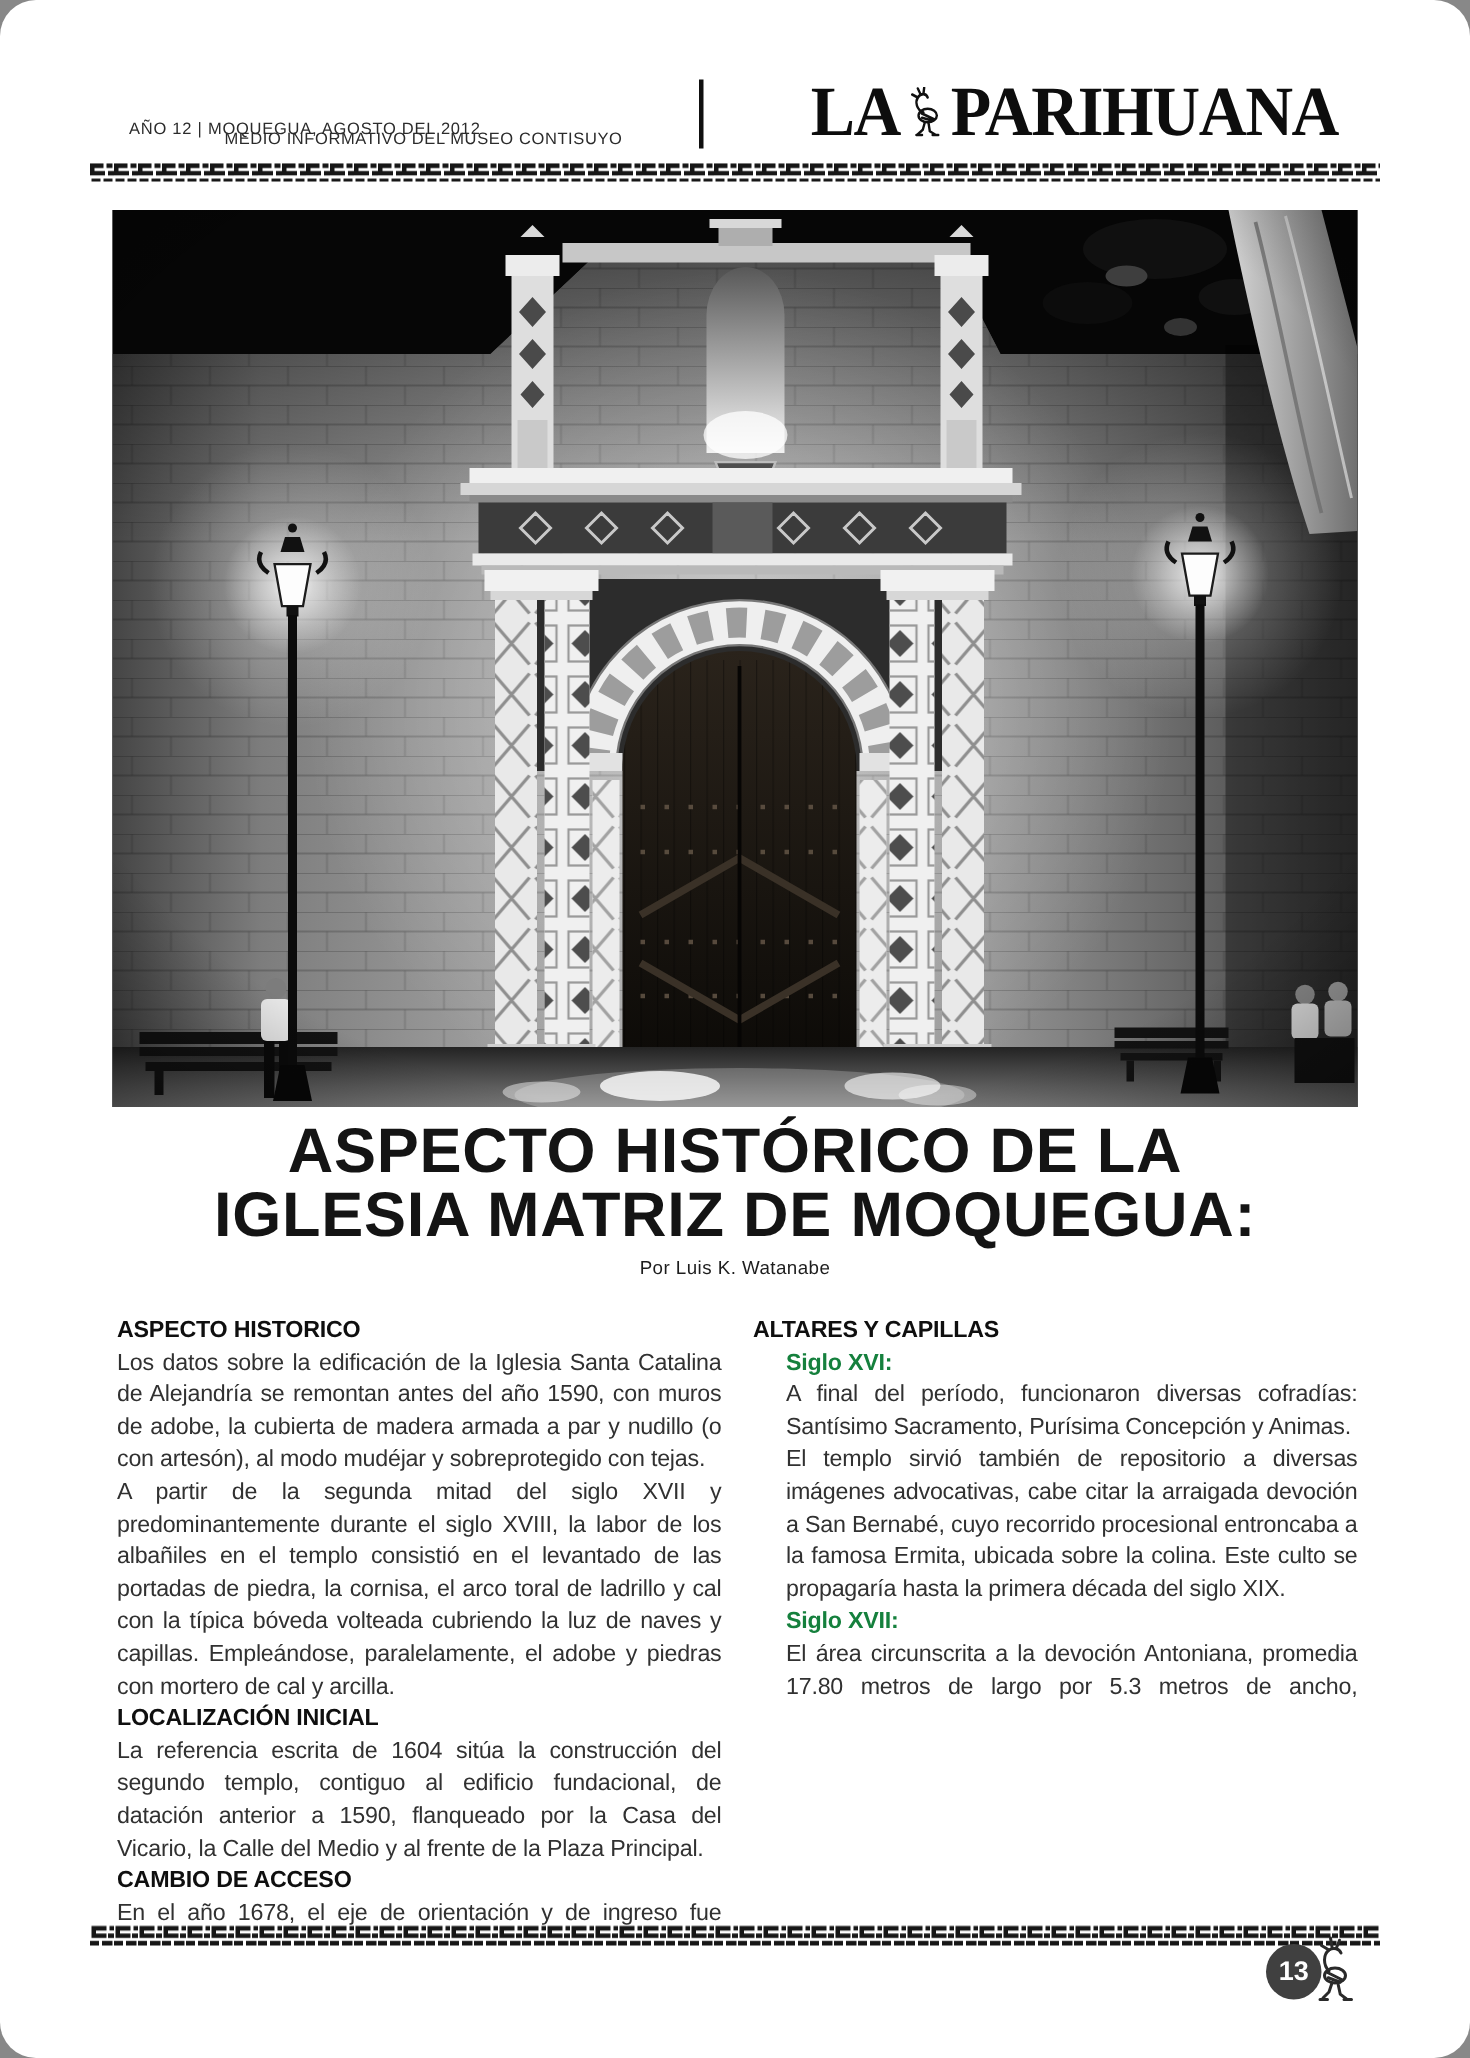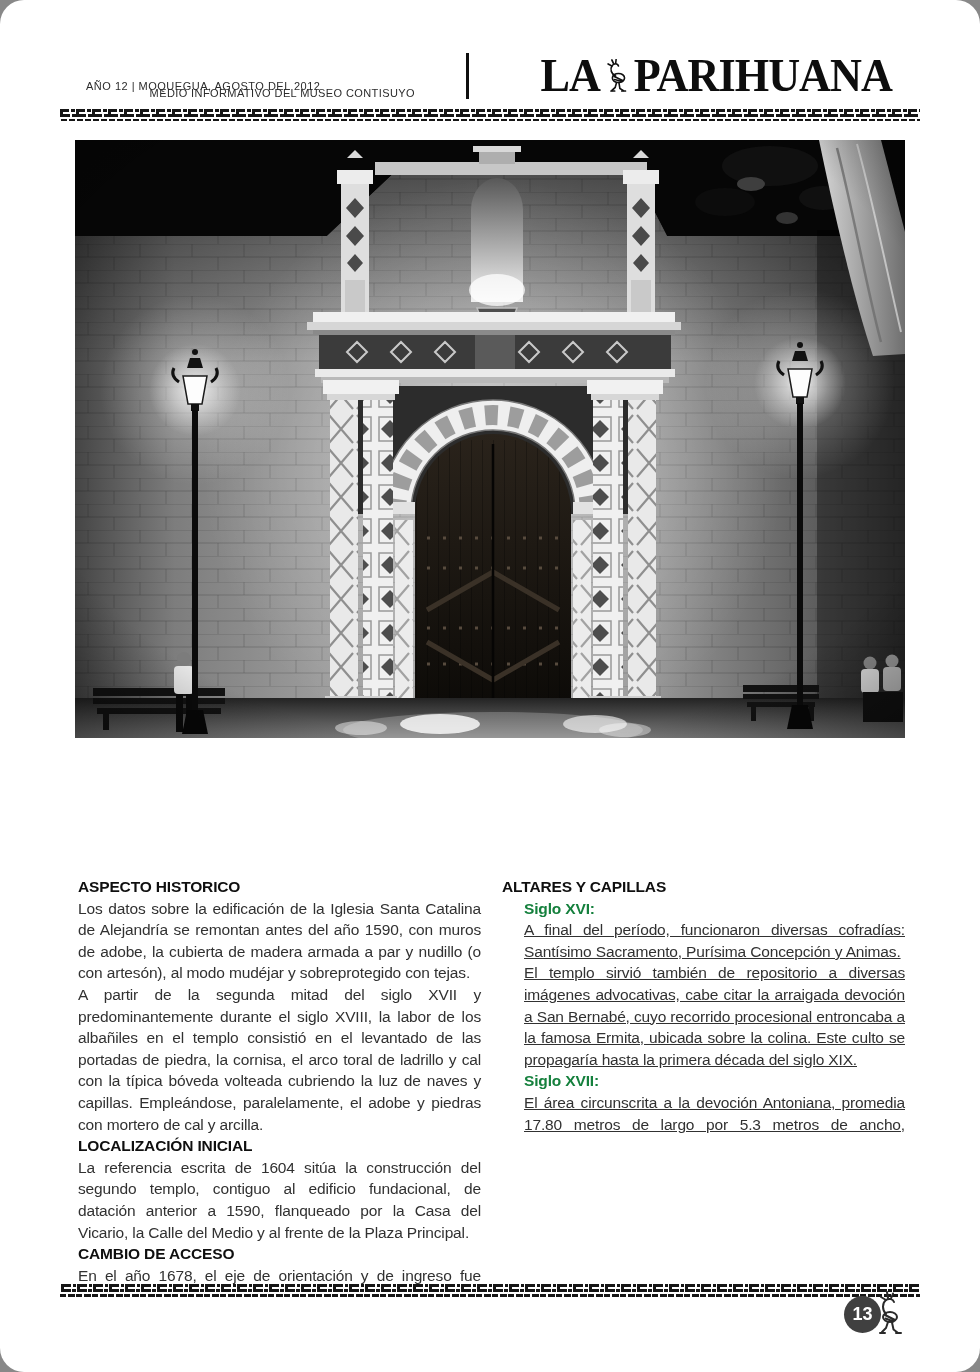--- a/index.html
+++ b/index.html
@@ -50,21 +50,21 @@
   
   .columns {
     position:absolute; left:78px; top:876px; width:827px;
     display:flex; gap:21px;
     font-size:15.5px; line-height:21.6px; letter-spacing:-0.15px;
     text-align:justify;
   }
   .col { width:403px; }
   .blk.heading    { font-weight:700; color:#0f0f0f; }
   .blk.subheading { font-weight:700; color:#15803d; margin-left:22px; }
-  .blk.para-indent{ margin-left:22px;text-decoration:underline; }
+  .blk.para-indent{ margin-left:22px; }
   .blk.stretch    { text-align-last:justify; }
   
   .page-badge { position:absolute; left:844px; top:1294px; width:76px; height:52px; }
   .badge-circle {
     position:absolute; left:0; top:2px; width:37px; height:37px; border-radius:50%;
     background:#404040; color:#ffffff; font-weight:700; font-size:18px;
     display:flex; align-items:center; justify-content:center;
   }
   .badge-bird { position:absolute; left:28px; top:-4px; }
 </style>
@@ -322,20 +322,25 @@
       <ellipse cx="676" cy="44" rx="14" ry="7" fill="#3e3e3e"></ellipse>
       <ellipse cx="712" cy="78" rx="11" ry="6" fill="#333"></ellipse>
       <path d="M744 0 L806 0 L830 92 L830 214 L798 216 C778 156 758 68 744 0 Z" fill="url(#trunkG)"></path>
       <path d="M762 8 C778 70 792 150 806 202" stroke="#6e6e6e" stroke-width="2.5" fill="none" opacity=".8"></path>
       <path d="M782 4 C798 62 812 132 826 192" stroke="#ececec" stroke-width="2" fill="none" opacity=".6"></path>
 
       <rect x="0" y="0" width="830" height="598" fill="url(#vigG)"></rect>
     </svg>
   </div>
 
+  <div class="article-title">
+    <div>ASPECTO HISTÓRICO DE LA</div>
+    <div>IGLESIA MATRIZ DE MOQUEGUA:</div>
+    <div class="byline">Por Luis K. Watanabe</div>
+  </div>
 
   <div class="columns">
     <div class="col">
         <div class="blk heading">ASPECTO HISTORICO</div>
         <div class="blk para">Los datos sobre la edificación de la Iglesia Santa Catalina de Alejandría se remontan antes del año 1590, con muros de adobe, la cubierta de madera armada a par y nudillo (o con artesón), al modo mudéjar y sobreprotegido con tejas.</div>
         <div class="blk para">A partir de la segunda mitad del siglo XVII y predominantemente durante el siglo XVIII, la labor de los albañiles en el templo consistió en el levantado de las portadas de piedra, la cornisa, el arco toral de ladrillo y cal con la típica bóveda volteada cubriendo la luz de naves y capillas. Empleándose, paralelamente, el adobe y piedras con mortero de cal y arcilla.</div>
         <div class="blk heading">LOCALIZACIÓN INICIAL</div>
         <div class="blk para">La referencia escrita de 1604 sitúa la construcción del segundo templo, contiguo al edificio fundacional, de datación anterior a 1590, flanqueado por la Casa del Vicario, la Calle del Medio y al frente de la Plaza Principal.</div>
         <div class="blk heading">CAMBIO DE ACCESO</div>
         <div class="blk para stretch">En el año 1678, el eje de orientación y de ingreso fue</div>

